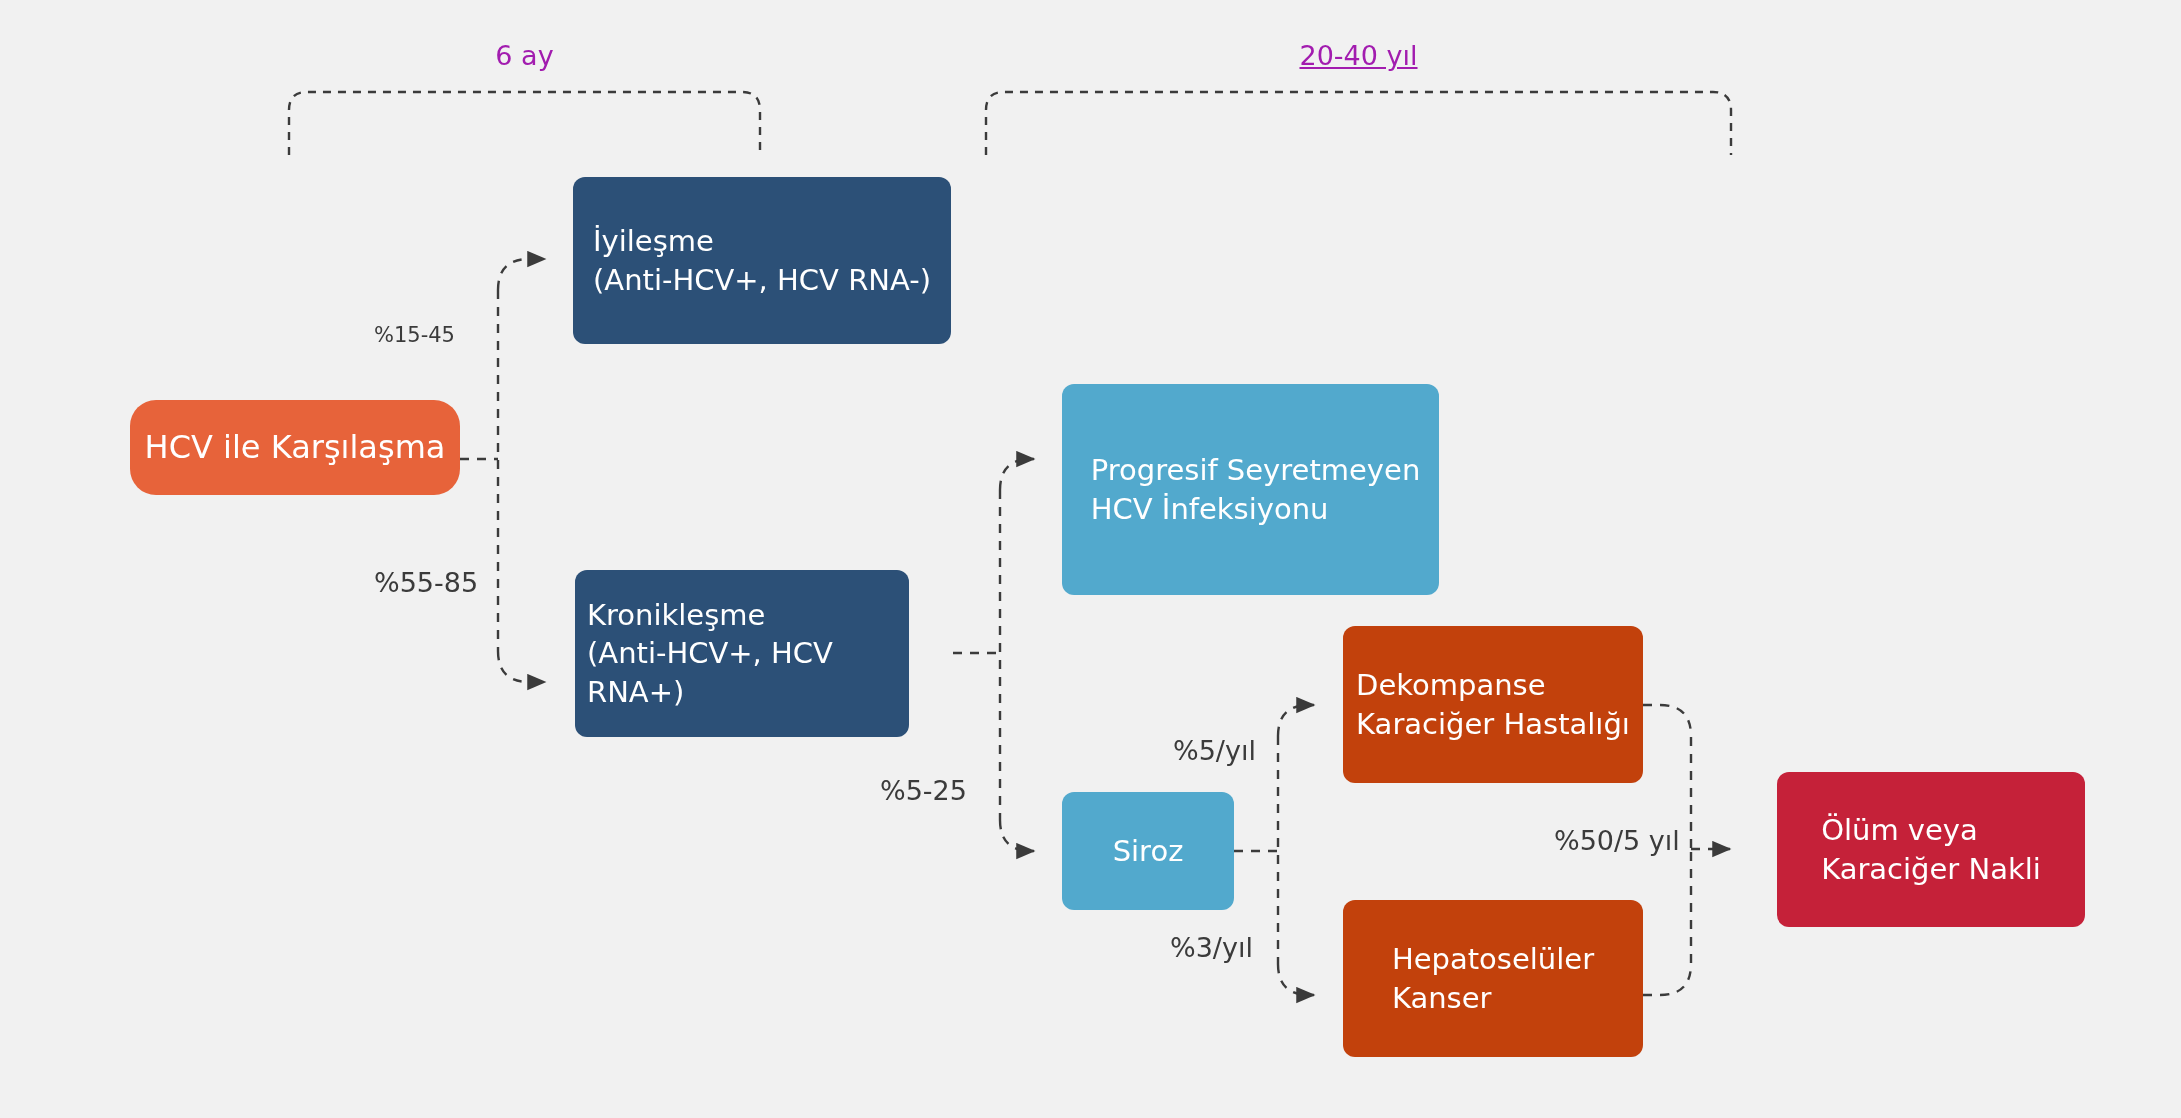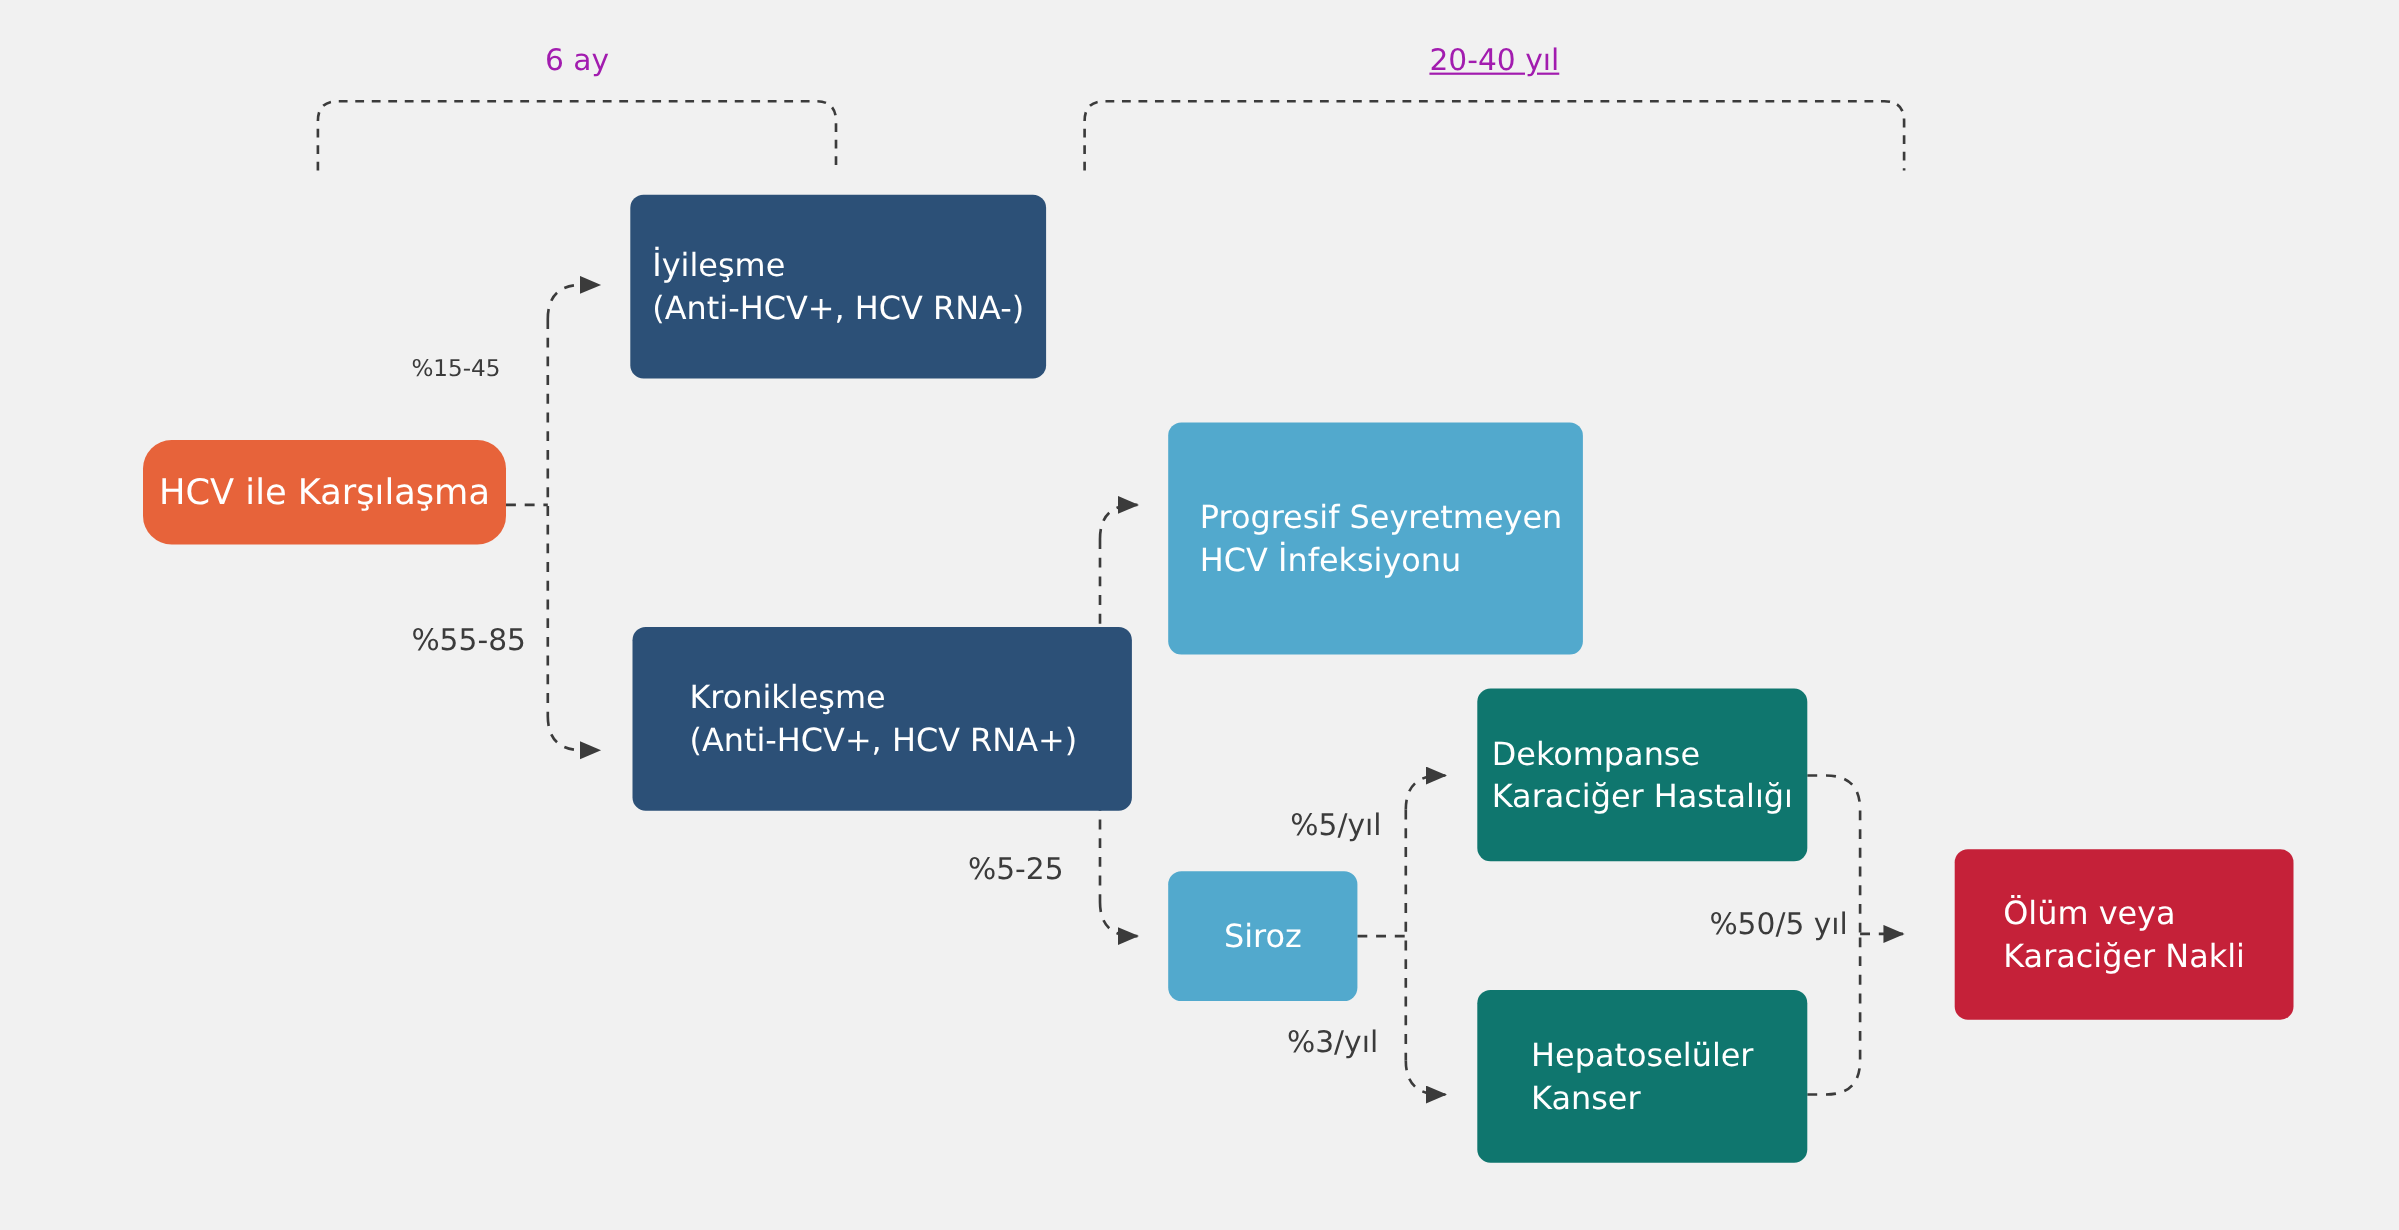--- a/index.html
+++ b/index.html
@@ -30,21 +30,21 @@
     color: #ffffff;
     line-height: 1.32;
     box-sizing: border-box;
     padding: 6px 10px;
     white-space: pre-line;
     z-index: 3;
   }
   .node-orange  { background: #e7633a; }
   .node-navy    { background: #2c5077; }
   .node-blue    { background: #52a9cd; }
-  .node-green   { background: #0f766e; }
+  .node-green   { background: #c2410c; }
   .node-red     { background: #c52139; margin-left: 20px; }
 
   .edge-label {
     position: absolute;
     color: #3b3b3b;
     white-space: nowrap;
     z-index: 4;
   }
   .bracket-label {
     position: absolute;
@@ -113,21 +113,21 @@
   </svg>
 
   <div class="bracket-label" style="left:289px; top:40px; width:471px; font-size:27px;">6 ay</div>
   <div class="bracket-label" style="left:986px; top:40px; width:745px; font-size:27px;text-decoration:underline;">20-40 yıl</div>
 
   <div class="node node-orange" style="left:130px; top:400px; width:330px; height:95px; font-size:32px;border-radius:26px;">HCV ile Karşılaşma</div>
 
   <div class="node node-navy" style="left:573px; top:177px; width:378px; height:167px; font-size:29px;">İyileşme
 (Anti-HCV+, HCV RNA-)</div>
 
-  <div class="node node-navy" style="left:575px; top:570px; width:454px; height:167px; font-size:29px;padding-left:12px;">Kronikleşme
+  <div class="node node-navy" style="left:575px; top:570px; width:334px; height:167px; font-size:29px;padding-left:12px;">Kronikleşme
 (Anti-HCV+, HCV RNA+)</div>
 
   <div class="node node-blue" style="left:1062px; top:384px; width:377px; height:211px; font-size:29px;padding-left:20px;">Progresif Seyretmeyen
 HCV İnfeksiyonu</div>
 
   <div class="node node-blue" style="left:1062px; top:792px; width:172px; height:118px; font-size:29px;">Siroz</div>
 
   <div class="node node-green" style="left:1343px; top:626px; width:300px; height:157px; font-size:29px;">Dekompanse
 Karaciğer Hastalığı</div>
 

